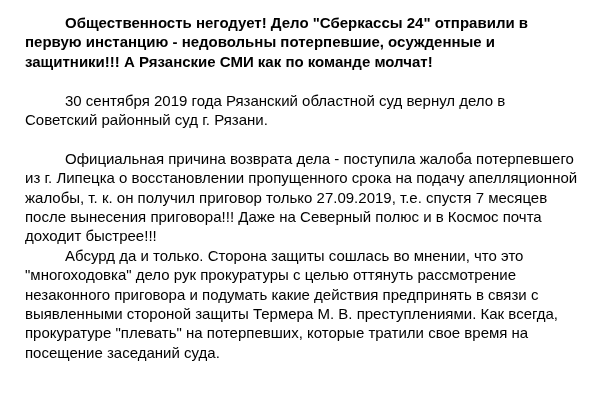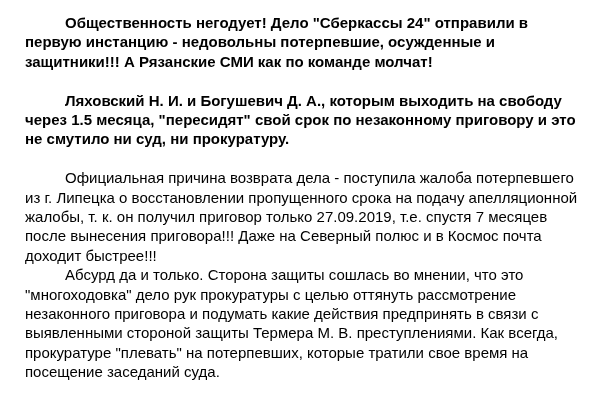--- a/index.html
+++ b/index.html
@@ -32,17 +32,17 @@
   }
   .page p.bold {
     font-weight: 700;
   }
 </style>
 </head>
 <body>
 
 <div class="page">
   <p class="bold gap">Общественность негодует! Дело "Сберкассы 24" отправили в первую инстанцию - недовольны потерпевшие, осужденные и защитники!!! А Рязанские СМИ как по команде молчат!</p>
-  <p class="bold gap">Ляховский Н. И. и Богушевич Д. А., которым выходить на свободу через 1.5 месяца, "пересидят" свой срок по незаконному приговору и это не смутило ни суд, ни прокуратуру.</p>
+  <p class="gap">30 сентября 2019 года Рязанский областной суд вернул дело в Советский районный суд г. Рязани.</p>
   <p>Официальная причина возврата дела - поступила жалоба потерпевшего из г. Липецка о восстановлении пропущенного срока на подачу апелляционной жалобы, т. к. он получил приговор только 27.09.2019, т.е. спустя 7 месяцев после вынесения приговора!!! Даже на Северный полюс и в Космос почта доходит быстрее!!!</p>
   <p>Абсурд да и только. Сторона защиты сошлась во мнении, что это "многоходовка" дело рук прокуратуры с целью оттянуть рассмотрение незаконного приговора и подумать какие действия предпринять в связи с выявленными стороной защиты Термера М. В. преступлениями. Как всегда, прокуратуре "плевать" на потерпевших, которые тратили свое время на посещение заседаний суда.</p>
 
 </div>
 
 </body></html>

